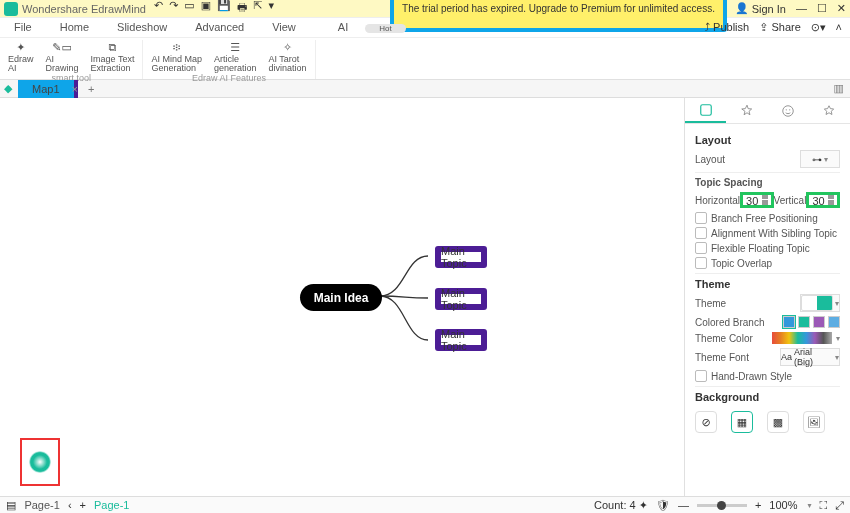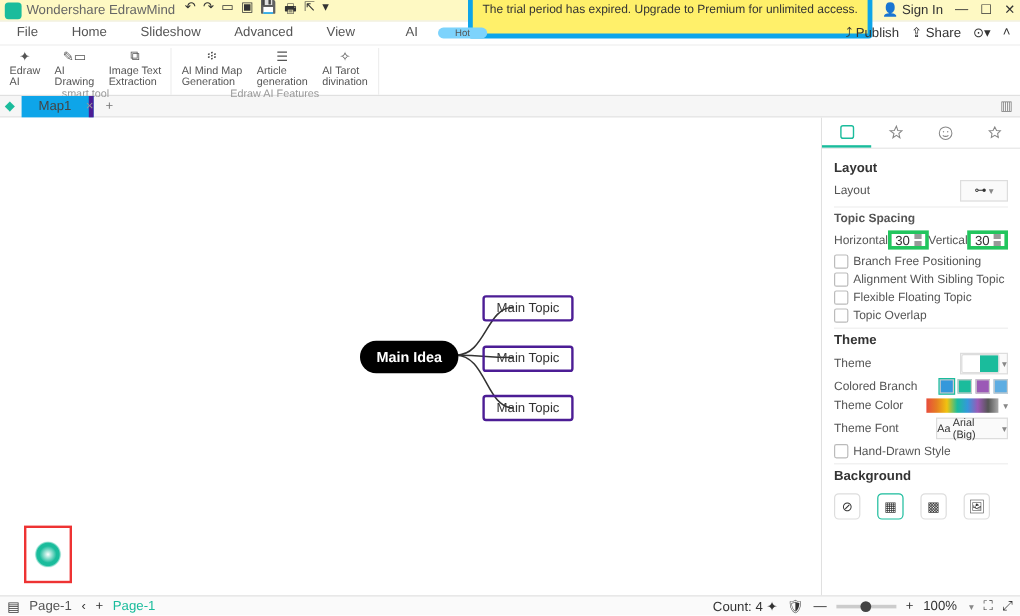--- a/index.html
+++ b/index.html
@@ -10,40 +10,40 @@
 .qa-icons{display:flex;gap:6px;margin-left:8px;color:#555}
 .qa-icons span{cursor:pointer}
 .trial{margin-left:auto;background:#fff06a;border:4px solid #0ea5e9;padding:14px 8px;border-radius:3px;font-size:10px;color:#333}
 .signin{margin-left:8px;font-size:11px;color:#333;display:flex;align-items:center;gap:3px}
 .winbtns{margin-left:10px;display:flex;gap:10px;color:#555}
 .winbtns span{cursor:pointer}
 .menubar{height:20px;display:flex;align-items:center;border-bottom:1px solid #eee}
 .menu-left{display:flex}
 .menu-left span{padding:0 14px;line-height:20px;color:#555;cursor:pointer}
 .menu-left span.active{color:#1abc9c}
-.ai-badge{background:#7dd3fc;color:#fff;font-size:8px;padding:1px 4px;border-radius:6px;margin-left:3px}
+.ai-badge{background:#e5e5e5;color:#fff;font-size:8px;padding:1px 4px;border-radius:6px;margin-left:3px}
 .menu-right{margin-left:auto;display:flex;gap:10px;padding-right:8px;color:#555}
 .menu-right span{cursor:pointer}
 .ribbon{height:42px;display:flex;align-items:flex-start;border-bottom:1px solid #e0e0e0;padding-top:2px}
 .rgroup{display:flex;flex-direction:column;align-items:center;padding:0 4px;border-right:1px solid #eee;height:100%}
 .rgroup-items{display:flex;gap:4px}
 .ritem{display:flex;flex-direction:column;align-items:center;gap:1px;padding:0 4px;cursor:pointer}
 .ritem-icon{width:18px;height:14px;color:#555;display:flex;align-items:center;justify-content:center}
 .ritem-label{font-size:9px;color:#555;line-height:9px;white-space:pre}
 .rgroup-label{font-size:9px;color:#999;margin-top:auto;padding-bottom:1px}
 .tabs{height:18px;display:flex;align-items:center;background:#f6f6f6;border-bottom:1px solid #ddd}
 .tab-icon{width:14px;height:14px;margin-left:4px;color:#1abc9c}
 .tab-label{padding:0 14px;color:#444;background:#0ea5e9;line-height:18px;border-right:4px solid #4c1d95}
 .tab-close{margin-left:-10px;color:#999;padding:0 4px;cursor:pointer}
 .tab-add{padding:0 6px;color:#777;cursor:pointer}
 .tab-split{margin-left:auto;padding:0 6px;color:#777;cursor:pointer}
 .mainrow{display:flex;height:398px}
 .canvas{flex:1;position:relative;background:#fff;overflow:hidden}
 .mind-root{position:absolute;left:300px;top:186px;width:82px;height:27px;background:#000000;border-radius:14px;color:#fff;font-weight:bold;display:flex;align-items:center;justify-content:center;font-size:12px}
-.topic{position:absolute;left:402px;width:76px;height:22px;border:2px solid #4c1d95;border-radius:3px;display:flex;align-items:center;justify-content:center;font-size:11px}
+.topic{position:absolute;left:435px;width:52px;height:22px;border:6px solid #4c1d95;border-radius:3px;display:flex;align-items:center;justify-content:center;font-size:11px}
 .t1{top:148px}.t2{top:190px}.t3{top:231px}
 .mind-svg{position:absolute;left:380px;top:148px}
 .ai-bubble{position:absolute;left:20px;top:340px;width:40px;height:48px;border:2px solid #e33;display:flex;align-items:center;justify-content:center}
 .ai-bubble-inner{width:22px;height:22px;border-radius:50%;background:radial-gradient(circle at 50% 50%,#fff 0,#1abc9c 45%,#1abc9c 60%,rgba(26,188,156,.15) 70%);}
 .panel{width:166px;border-left:1px solid #e0e0e0;background:#fff;overflow-y:auto;padding:0}
 .panel-tabs{display:flex;border-bottom:1px solid #e5e5e5;height:26px}
 .ptab{flex:1;display:flex;align-items:center;justify-content:center;cursor:pointer}
 .ptab.active{border-bottom:2px solid #1abc9c}
 .ptab svg{width:14px;height:14px}
 .psect{padding:6px 10px}

